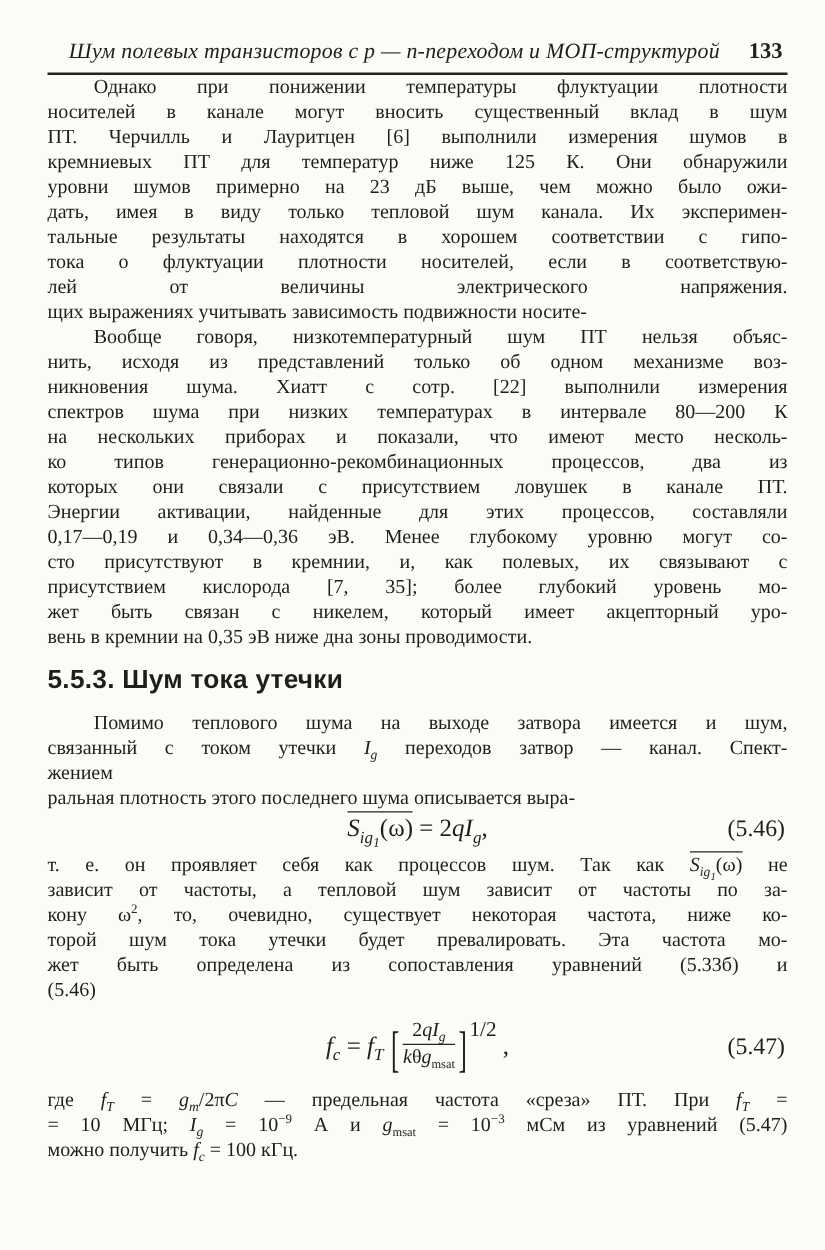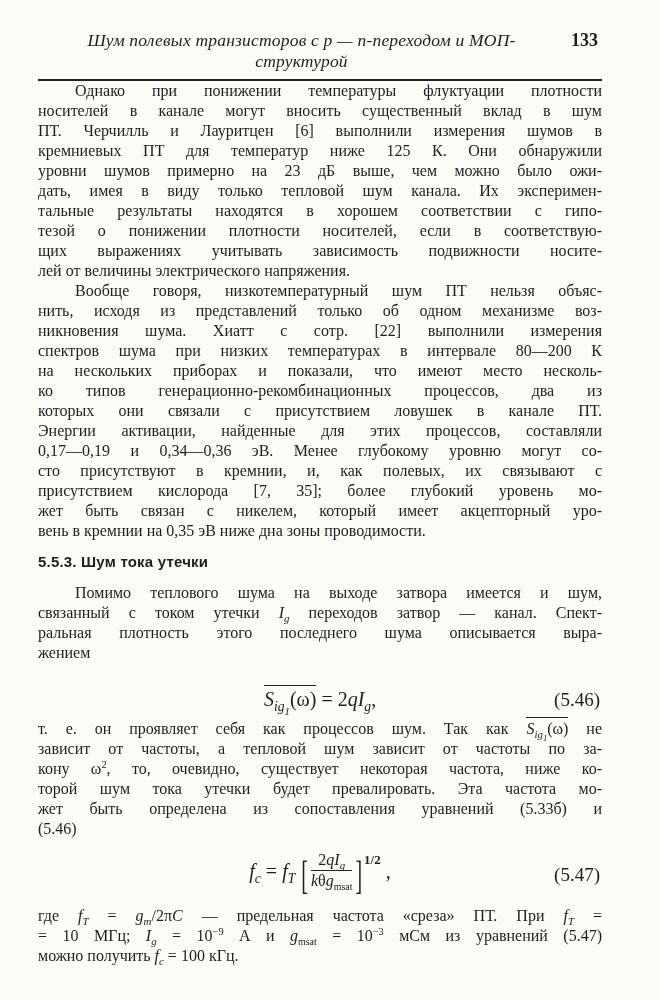--- a/index.html
+++ b/index.html
@@ -2,21 +2,21 @@
 <html><head>
 <meta charset="utf-8">
 <style>
   html, body { margin: 0; padding: 0; }
   .page {
     width: 660px; height: 1000px;
     background: #fafcf5;
     color: #1e1e1e;
     font-family: "Liberation Serif", serif;
     box-sizing: border-box;
-    padding: 30px 58px 0 38px;
+    padding: 30px 30px 0 38px;
     overflow: hidden;
     position: relative;
   }
   
   .runhead {
     display: flex; align-items: baseline;
     font-style: italic; font-size: 17.5px;
     border-bottom: 2px solid #232323;
     padding-bottom: 7px; padding-left: 8px;
   }
@@ -30,80 +30,80 @@
     text-align: justify;
     text-align-last: justify;
     white-space: normal;
   }
   .para .line:last-child { text-align-last: left; }
   .para.indent .line:first-child { text-indent: 37px; }
 
   
   .sec-heading {
     font-family: "Liberation Sans", sans-serif;
-    font-weight: 700; font-size: 15px;
+    font-weight: 700; font-size: 21px;
     letter-spacing: 0.2px;
     margin: 12px 0 13px 0;
   }
 
   
   .sg-i { font-style: italic; }
   sub { line-height: 0; }
   sup { line-height: 0; }
   sub.sg-sub { font-size: 68%; font-style: italic; }
   sub.sg-subr { font-size: 62%; font-style: normal; }
   sub.sg-sub1 { font-size: 80%; }
   sup.sg-sup { font-size: 65%; }
   .sg-ov { border-top: 1px solid #232323; padding-top: 2px; }
 
   
   .eq { position: relative; text-align: center; font-size: 20px; }
-  .eq46 { margin: 25px 0 8px 0; }
+  .eq46 { margin: 3px 0 8px 0; }
   .eq47 { margin: 12px 0 10px 0; line-height: 1; }
   .eq-num {
     position: absolute; right: 2px; top: 50%;
     transform: translateY(-50%);
     font-size: 19px;
   }
   .sg-frac {
     display: inline-block; vertical-align: middle;
     text-align: center; font-size: 16px;
     margin: 4px 2px; position: relative; top: -3px;
   }
   .sg-frac .num { display: block; border-bottom: 1px solid #232323; padding: 0 5px 2px 5px; }
   .sg-frac .den { display: block; padding-top: 2px; }
   .sg-bigbr {
     display: inline-block;
     transform: scaleY(2.0);
     vertical-align: -4px;
     margin: 0 1px;
   }
-  .sg-sup12 { font-size: 13px; vertical-align: 14px; margin-left: 1px; font-weight: bold; }
+  .sg-sup12 { font-size: 17px; vertical-align: 14px; margin-left: 1px; }
 </style>
 </head>
 <body>
 
 <div class="page">
 
   <div class="runhead">
     <span class="rh-title">Шум полевых транзисторов с p — n-переходом и МОП-структурой</span>
     <span class="rh-num">133</span>
   </div>
 
   <div class="para indent">
       <div class="line">Однако при понижении температуры флуктуации плотности</div>
       <div class="line">носителей в канале могут вносить существенный вклад в шум</div>
       <div class="line">ПТ. Черчилль и Лауритцен [6] выполнили измерения шумов в</div>
       <div class="line">кремниевых ПТ для температур ниже 125 К. Они обнаружили</div>
       <div class="line">уровни шумов примерно на 23 дБ выше, чем можно было ожи-</div>
       <div class="line">дать, имея в виду только тепловой шум канала. Их эксперимен-</div>
       <div class="line">тальные результаты находятся в хорошем соответствии с гипо-</div>
-      <div class="line">тезой о понижении плотности носителей, если в соответствую-</div>
+      <div class="line">тока о флуктуации плотности носителей, если в соответствую-</div>
+      <div class="line">лей от величины электрического напряжения.</div>
       <div class="line">щих выражениях учитывать зависимость подвижности носите-</div>
-      <div class="line">лей от величины электрического напряжения.</div>
     </div>
 
   <div class="para indent">
       <div class="line">Вообще говоря, низкотемпературный шум ПТ нельзя объяс-</div>
       <div class="line">нить, исходя из представлений только об одном механизме воз-</div>
       <div class="line">никновения шума. Хиатт с сотр. [22] выполнили измерения</div>
       <div class="line">спектров шума при низких температурах в интервале 80—200 К</div>
       <div class="line">на нескольких приборах и показали, что имеют место несколь-</div>
       <div class="line">ко типов генерационно-рекомбинационных процессов, два из</div>
       <div class="line">которых они связали с присутствием ловушек в канале ПТ.</div>
@@ -113,22 +113,22 @@
       <div class="line">присутствием кислорода [7, 35]; более глубокий уровень мо-</div>
       <div class="line">жет быть связан с никелем, который имеет акцепторный уро-</div>
       <div class="line">вень в кремнии на 0,35 эВ ниже дна зоны проводимости.</div>
     </div>
 
   <h2 class="sec-heading">5.5.3. Шум тока утечки</h2>
 
   <div class="para indent">
       <div class="line">Помимо теплового шума на выходе затвора имеется и шум,</div>
       <div class="line"><span class="sg">связанный с током утечки </span><span class="sg-i">I</span><sub class="sg-sub">g</sub><span class="sg"> переходов затвор — канал. Спект-</span></div>
+      <div class="line">жением</div>
       <div class="line">ральная плотность этого последнего шума описывается выра-</div>
-      <div class="line">жением</div>
     </div>
 
   <div class="eq eq46">
     <span class="eq-body"><span class="sg-ov"><span class="sg-i">S</span><sub class="sg-sub"><span class="sg-i">ig</span><sub class="sg-sub1">1</sub></sub><span class="sg">(ω)</span></span><span class="sg"> = 2</span><span class="sg-i">q</span><span class="sg-i">I</span><sub class="sg-sub">g</sub><span class="sg">,</span></span>
     <span class="eq-num">(5.46)</span>
   </div>
 
   <div class="para">
       <div class="line"><span class="sg">т. е. он проявляет себя как процессов шум. Так как </span><span class="sg-ov"><span class="sg-i">S</span><sub class="sg-sub"><span class="sg-i">ig</span><sub class="sg-sub1">1</sub></sub><span class="sg">(ω)</span></span><span class="sg"> не</span></div>
       <div class="line">зависит от частоты, а тепловой шум зависит от частоты по за-</div>

